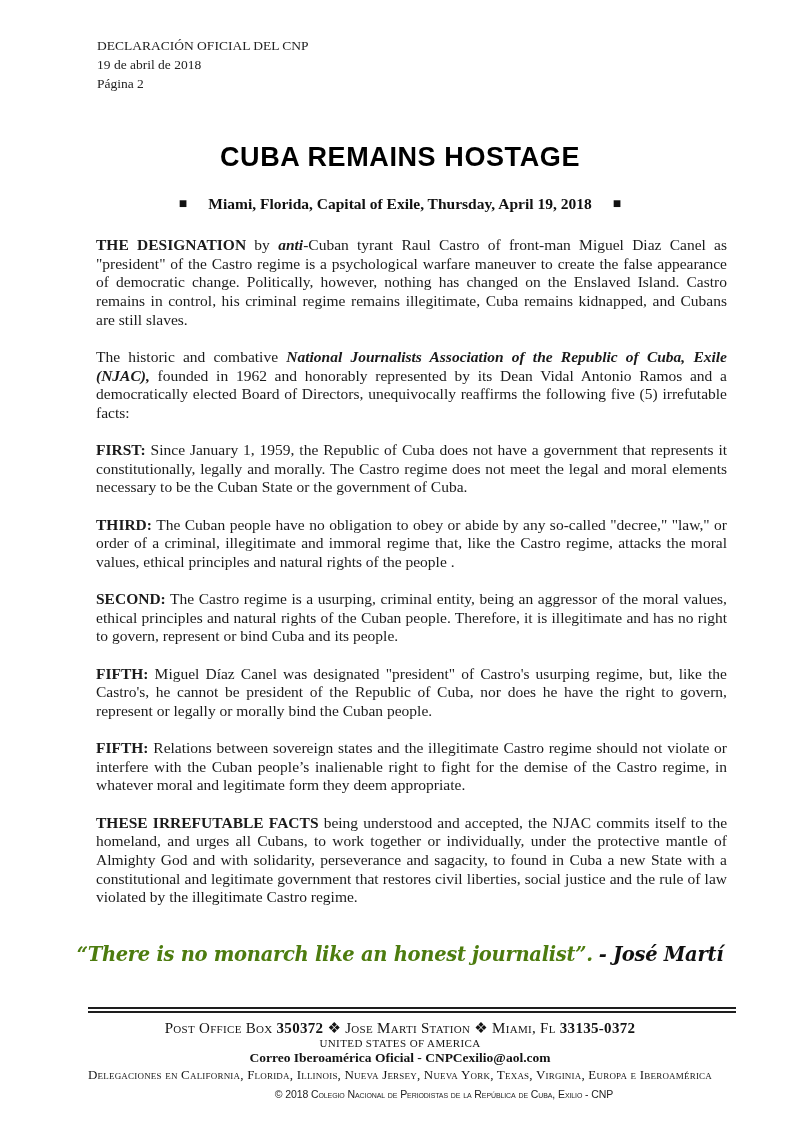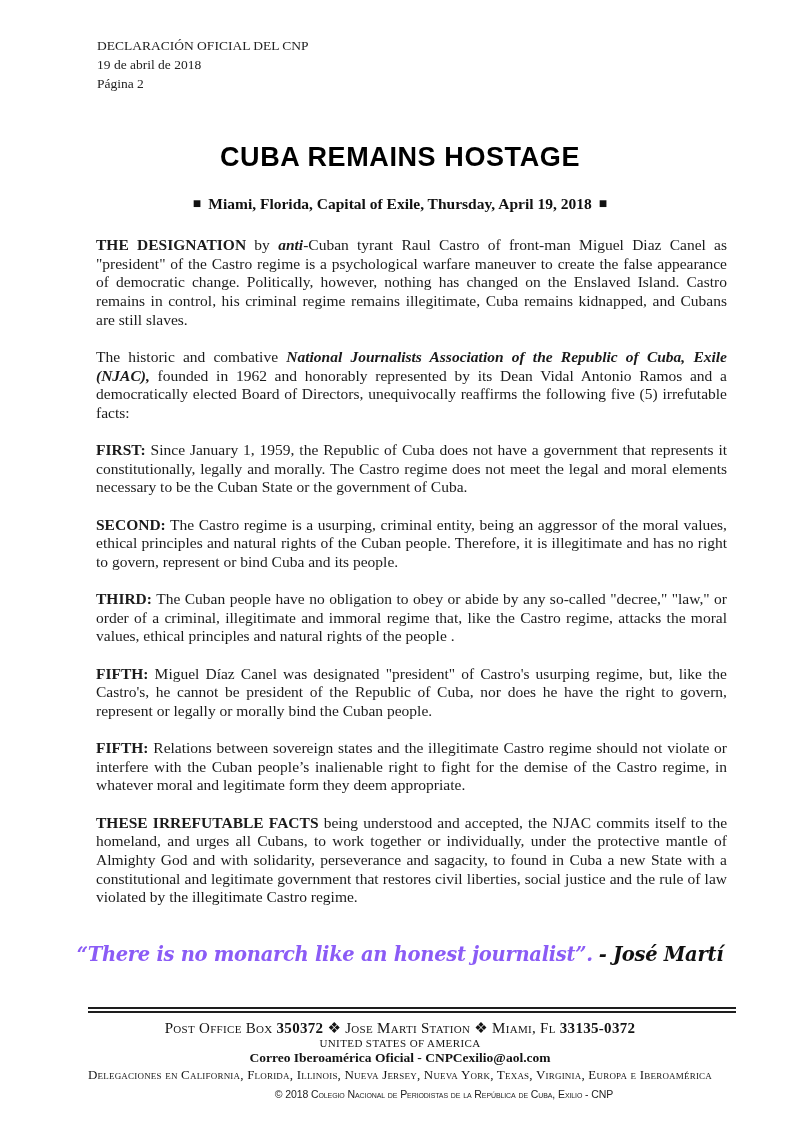--- a/index.html
+++ b/index.html
@@ -36,21 +36,21 @@
   }
   
   .dateline {
     margin-top: 17px;
     text-align: center;
     font-weight: 700;
     font-size: 15.5px;
     color: #111;
   }
   .dateline .sq { font-size: 14px; position: relative; top: -1px; }
-  .dateline .dl-text { margin: 0 7px; }
+  .dateline .dl-text { margin: 0 21px; }
   
   .doc-body {
     margin: 23px 73px 0 96px;
     text-align: justify;
     font-size: 15.5px;
     line-height: 1.205;
     color: #1b1b1b;
   }
   .body-para { margin: 0 0 18.5px 0; }
   .body-para:last-child { margin-bottom: 16px; }
@@ -127,29 +127,29 @@
   </h1>
 
   <div class="dateline">
     <span class="sq">■</span><span class="dl-text">Miami, Florida, Capital of Exile, Thursday, April 19, 2018</span><span class="sq">■</span>
   </div>
 
   <div class="doc-body">
       <p class="body-para"><span class="run-b">THE DESIGNATION</span><span> by </span><span class="run-bi">anti</span><span>-Cuban tyrant Raul Castro of front-man Miguel Diaz Canel as "president" of the Castro regime is a psychological warfare maneuver to create the false appearance of democratic change. Politically, however, nothing has changed on the Enslaved Island. Castro remains in control, his criminal regime remains illegitimate, Cuba remains kidnapped, and Cubans are still slaves.</span></p>
       <p class="body-para"><span>The historic and combative </span><span class="run-bi">National Journalists Association of the Republic of Cuba, Exile (NJAC),</span><span> founded in 1962 and honorably represented by its Dean Vidal Antonio Ramos and a democratically elected Board of Directors, unequivocally reaffirms the following five (5) irrefutable facts:</span></p>
       <p class="body-para"><span class="run-b">FIRST:</span><span> Since January 1, 1959, the Republic of Cuba does not have a government that represents it constitutionally, legally and morally. The Castro regime does not meet the legal and moral elements necessary to be the Cuban State or the government of Cuba.</span></p>
+      <p class="body-para"><span class="run-b">THIRD:</span><span> The Cuban people have no obligation to obey or abide by any so-called "decree," "law," or order of a criminal, illegitimate and immoral regime that, like the Castro regime, attacks the moral values, ethical principles and natural rights of the people .</span></p>
       <p class="body-para"><span class="run-b">SECOND:</span><span> The Castro regime is a usurping, criminal entity, being an aggressor of the moral values, ethical principles and natural rights of the Cuban people. Therefore, it is illegitimate and has no right to govern, represent or bind Cuba and its people.</span></p>
-      <p class="body-para"><span class="run-b">THIRD:</span><span> The Cuban people have no obligation to obey or abide by any so-called "decree," "law," or order of a criminal, illegitimate and immoral regime that, like the Castro regime, attacks the moral values, ethical principles and natural rights of the people .</span></p>
       <p class="body-para"><span class="run-b">FIFTH:</span><span> Miguel Díaz Canel was designated "president" of Castro's usurping regime, but, like the Castro's, he cannot be president of the Republic of Cuba, nor does he have the right to govern, represent or legally or morally bind the Cuban people.</span></p>
       <p class="body-para"><span class="run-b">FIFTH:</span><span> Relations between sovereign states and the illegitimate Castro regime should not violate or interfere with the Cuban people’s inalienable right to fight for the demise of the Castro regime, in whatever moral and legitimate form they deem appropriate.</span></p>
       <p class="body-para"><span class="run-b">THESE IRREFUTABLE FACTS</span><span> being understood and accepted, the NJAC commits itself to the homeland, and urges all Cubans, to work together or individually, under the protective mantle of Almighty God and with solidarity, perseverance and sagacity, to found in Cuba a new State with a constitutional and legitimate government that restores civil liberties, social justice and the rule of law violated by the illegitimate Castro regime.</span></p>
     </div>
 
   <div class="quote">
-    <span class="quote-text" style="color: #8b5cf6;">“There is no monarch like an honest journalist”.</span><span class="quote-attrib">- José Martí</span>
+    <span class="quote-text" style="color: #4d7c0f;">“There is no monarch like an honest journalist”.</span><span class="quote-attrib">- José Martí</span>
   </div>
 
   <div class="doc-footer">
     <div class="double-rule"></div>
     <div class="f-line f-address"><span>Post Office Box </span><span class="run-b">350372</span><span> ❖ Jose Marti Station ❖ Miami, Fl </span><span class="run-b">33135-0372</span></div>
     <div class="f-line f-country">UNITED STATES OF AMERICA</div>
     <div class="f-line f-email">Correo Iberoamérica Oficial - CNPCexilio@aol.com</div>
     <div class="f-line f-delegations">Delegaciones en California, Florida, Illinois, Nueva Jersey, Nueva York, Texas, Virginia, Europa e Iberoamérica</div>
     <div class="f-copyright">© 2018 Colegio Nacional de Periodistas de la República de Cuba, Exilio - CNP</div>
   </div>

